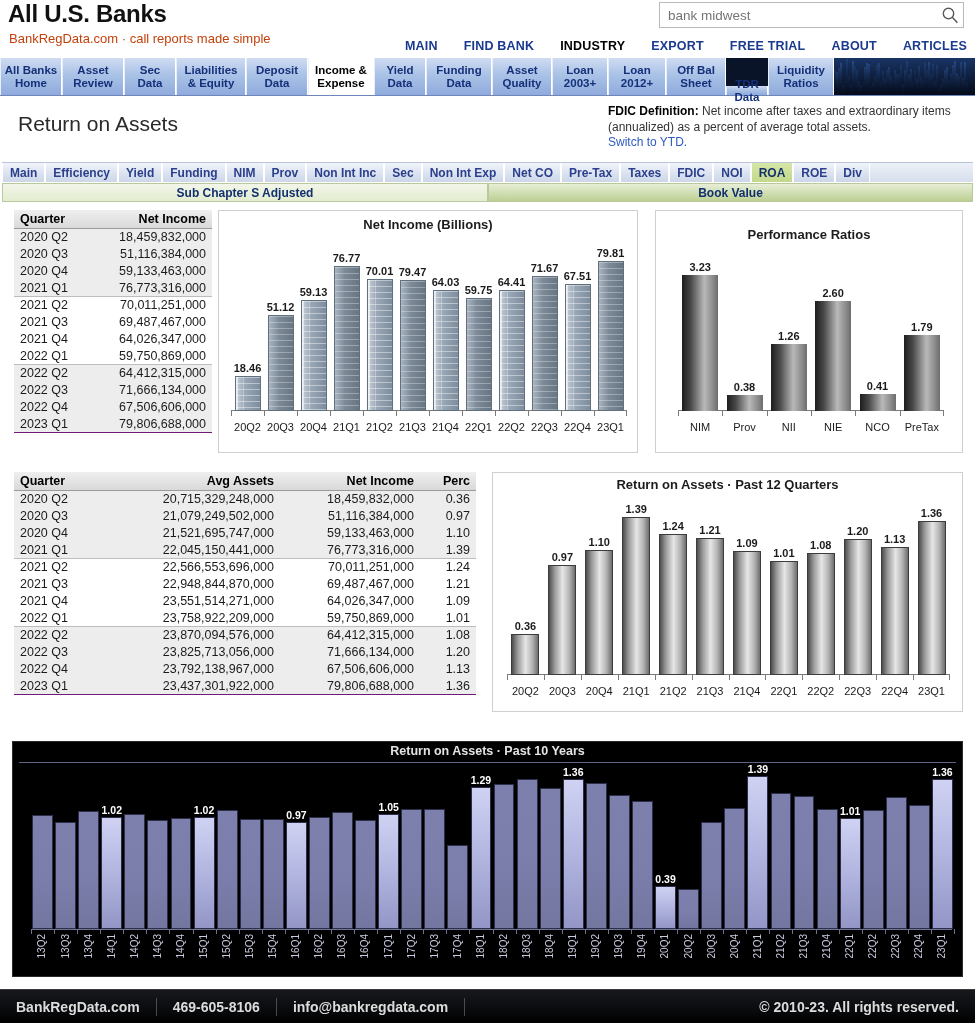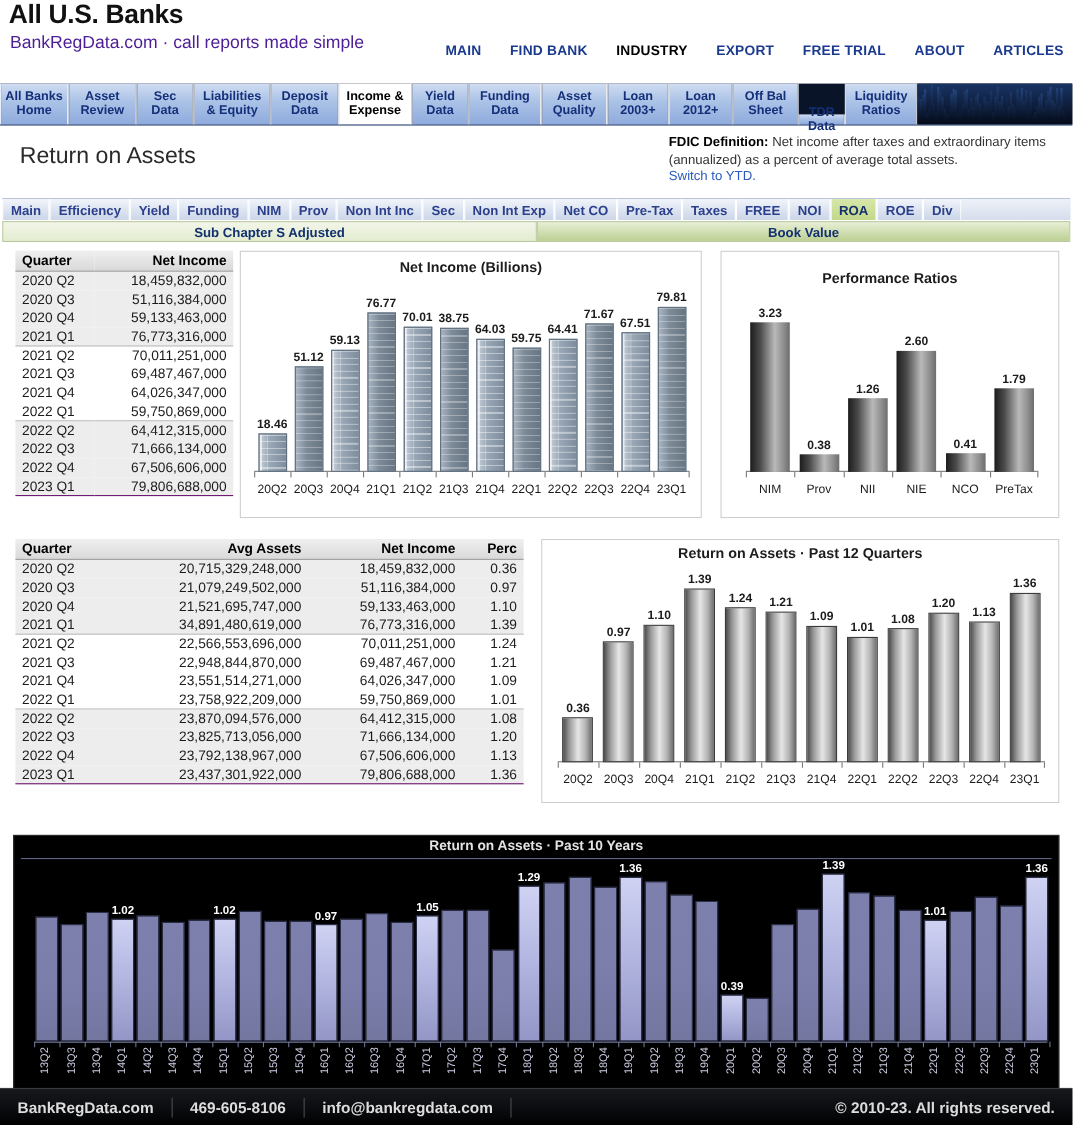--- a/index.html
+++ b/index.html
@@ -6,28 +6,28 @@
   html, body { margin:0; padding:0; }
   body {
     width:975px; height:1023px;
     font-family:"Liberation Sans", sans-serif;
     background:#ffffff;
     color:#000;
     overflow:hidden;
   }
 
   
-  .header { position:relative; height:76px;border-radius:11px; }
+  .header { position:relative; height:58px;border-radius:11px; }
   .brand-title {
     position:absolute; left:8px; top:0px;
     font-size:24px; font-weight:bold; letter-spacing:-0.3px; color:#111;
   }
   .brand-sub {
     position:absolute; left:9px; top:31px;
-    font-size:16px; color:#4c1d95;
+    font-size:13px; color:#c2410c;
   }
   .searchbox {
     position:absolute; right:11px; top:2px;
     width:305px; height:26px;
     border:1px solid #b9b9b9; background:#fff;
     display:flex; align-items:center;
   }
   .searchbox input {
     border:0; outline:0; flex:1; height:22px;
     font-size:13.5px; color:#7d7d7d; padding-left:8px;
@@ -211,20 +211,29 @@
   .footer .div { width:1px; height:18px; background:#4b4b4b; }
   .footer .right { margin-left:auto; padding-right:16px; white-space:nowrap; }
 </style>
 </head>
 <body>
 
 <div class="header">
   <div class="brand-title">All U.S. Banks</div>
   <div class="brand-sub">BankRegData.com · call reports made simple</div>
 
+  <div class="searchbox">
+    <input placeholder="bank midwest" style="">
+    <span class="search-icon">
+      <svg width="18" height="18" viewBox="0 0 18 18">
+          <circle cx="7.5" cy="7.5" r="5.2" fill="none" stroke="#5a5a5a" stroke-width="1.4"></circle>
+          <line x1="11.3" y1="11.3" x2="16.4" y2="16.8" stroke="#5a5a5a" stroke-width="1.5"></line>
+        </svg>
+    </span>
+  </div>
 
   <div class="topnav">
     <span>MAIN</span>
     <span>FIND BANK</span>
     <span class="active">INDUSTRY</span>
     <span>EXPORT</span>
     <span>FREE TRIAL</span>
     <span>ABOUT</span>
     <span>ARTICLES</span>
   </div>
@@ -373,21 +382,21 @@
     <div class="subtab">Yield</div>
     <div class="subtab">Funding</div>
     <div class="subtab">NIM</div>
     <div class="subtab">Prov</div>
     <div class="subtab">Non Int Inc</div>
     <div class="subtab">Sec</div>
     <div class="subtab">Non Int Exp</div>
     <div class="subtab">Net CO</div>
     <div class="subtab">Pre-Tax</div>
     <div class="subtab">Taxes</div>
-    <div class="subtab">FREE</div>
+    <div class="subtab">FDIC</div>
     <div class="subtab">NOI</div>
     <div class="subtab active">ROA</div>
     <div class="subtab">ROE</div>
     <div class="subtab">Div</div>
     <div class="subtab-filler"></div>
   </div>
 <div class="segbar">
   <div class="seg subs">Sub Chapter S Adjusted</div>
   <div class="seg book">Book Value</div>
 </div>
@@ -472,21 +481,21 @@
         <div class="xlab plain" style="left: 56.5px; width: 52px; bottom: -22px;">20Q4</div>
         <div class="bar bar-brick dark" style="left: 102.5px; width: 26px; height: 144.613px;"></div>
         <div class="bval" style="left: 89.5px; width: 52px; bottom: 146.613px;">76.77</div>
         <div class="tickmark" style="left: 99px; bottom: -5px; height: 5px;"></div>
         <div class="xlab plain" style="left: 89.5px; width: 52px; bottom: -22px;">21Q1</div>
         <div class="bar bar-brick" style="left: 135.5px; width: 26px; height: 131.879px;"></div>
         <div class="bval" style="left: 122.5px; width: 52px; bottom: 133.879px;">70.01</div>
         <div class="tickmark" style="left: 132px; bottom: -5px; height: 5px;"></div>
         <div class="xlab plain" style="left: 122.5px; width: 52px; bottom: -22px;">21Q2</div>
         <div class="bar bar-brick dark" style="left: 168.5px; width: 26px; height: 130.9px;"></div>
-        <div class="bval" style="left: 155.5px; width: 52px; bottom: 132.9px;">38.75</div>
+        <div class="bval" style="left: 155.5px; width: 52px; bottom: 132.9px;">79.47</div>
         <div class="tickmark" style="left: 165px; bottom: -5px; height: 5px;"></div>
         <div class="xlab plain" style="left: 155.5px; width: 52px; bottom: -22px;">21Q3</div>
         <div class="bar bar-brick" style="left: 201.5px; width: 26px; height: 120.615px;"></div>
         <div class="bval" style="left: 188.5px; width: 52px; bottom: 122.615px;">64.03</div>
         <div class="tickmark" style="left: 198px; bottom: -5px; height: 5px;"></div>
         <div class="xlab plain" style="left: 188.5px; width: 52px; bottom: -22px;">21Q4</div>
         <div class="bar bar-brick dark" style="left: 234.5px; width: 26px; height: 112.552px;"></div>
         <div class="bval" style="left: 221.5px; width: 52px; bottom: 114.552px;">59.75</div>
         <div class="tickmark" style="left: 231px; bottom: -5px; height: 5px;"></div>
         <div class="xlab plain" style="left: 221.5px; width: 52px; bottom: -22px;">22Q1</div>
@@ -568,21 +577,21 @@
             <td class="">0.97</td>
           </tr>
           <tr class="band">
             <td class="l">2020 Q4</td>
             <td class="">21,521,695,747,000</td>
             <td class="">59,133,463,000</td>
             <td class="">1.10</td>
           </tr>
           <tr class="band sep">
             <td class="l">2021 Q1</td>
-            <td class="">34,891,480,619,000</td>
+            <td class="">22,045,150,441,000</td>
             <td class="">76,773,316,000</td>
             <td class="">1.39</td>
           </tr>
           <tr class="">
             <td class="l">2021 Q2</td>
             <td class="">22,566,553,696,000</td>
             <td class="">70,011,251,000</td>
             <td class="">1.24</td>
           </tr>
           <tr class="">

